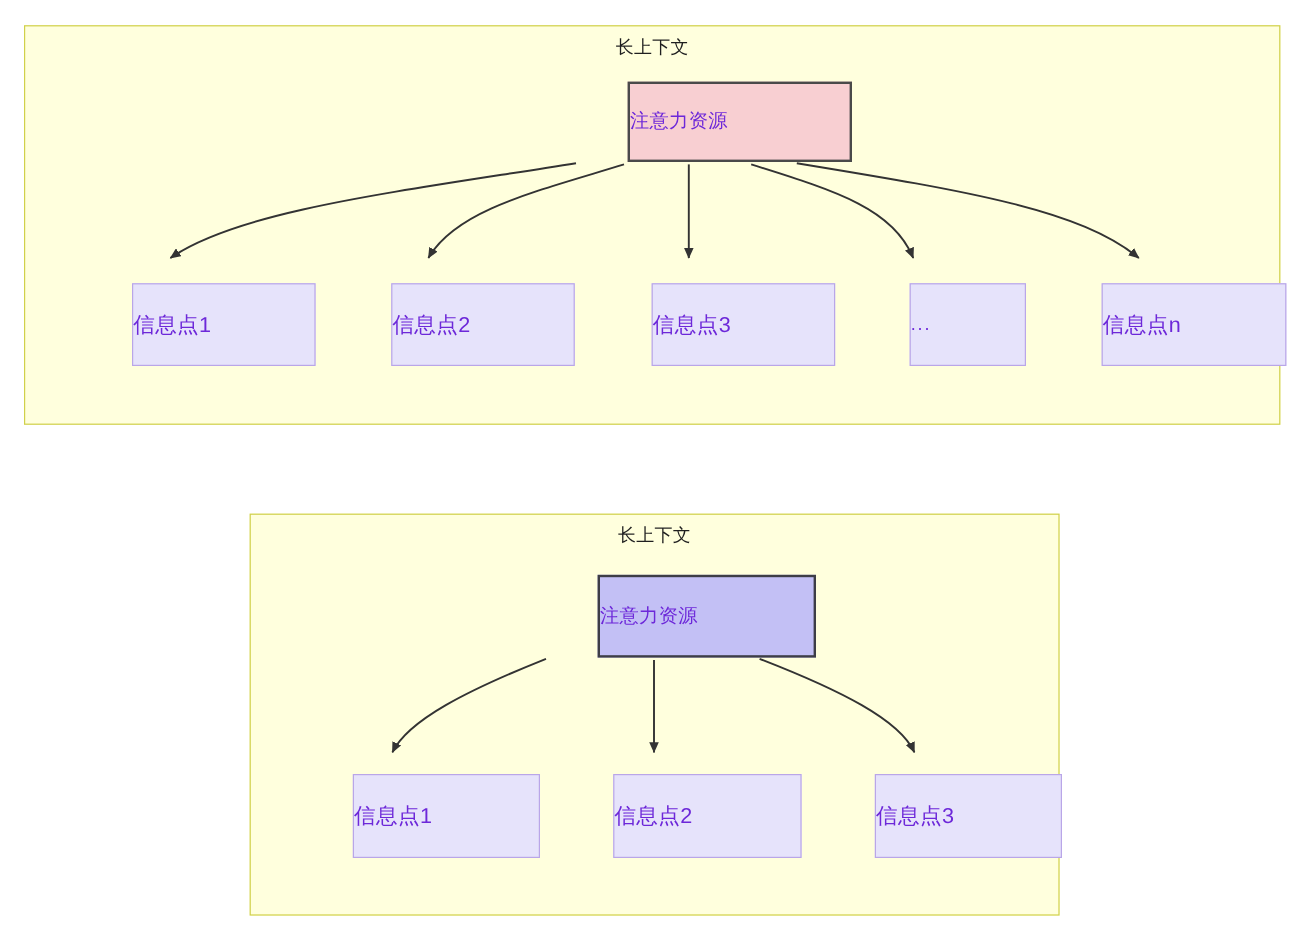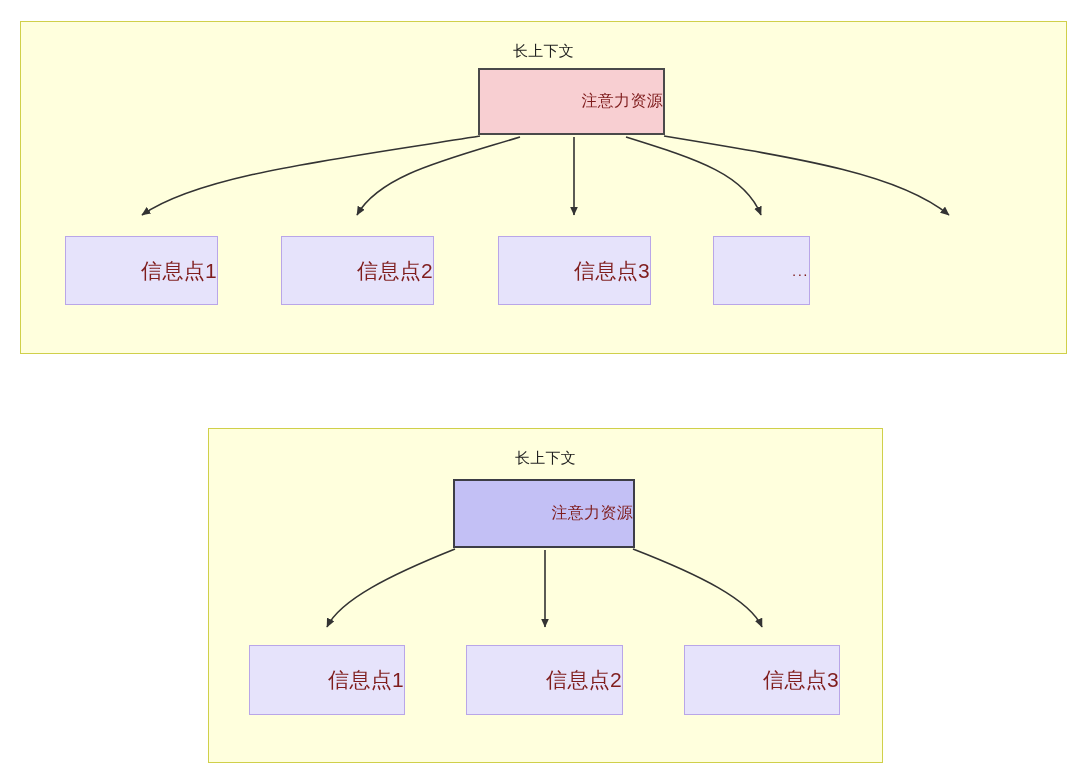--- a/index.html
+++ b/index.html
@@ -21,52 +21,53 @@
     height: 774px;
   }
   .group {
     position: absolute;
     box-sizing: border-box;
     background: #ffffdd;
     border: 1.6px solid #d0d04a;
   }
   .group-title {
     position: absolute;
-    top: 19px;
+    top: 8px;
     left: 0;
     width: 100%;
     text-align: center;
     font-size: 15px;
     color: #1f1f1f;
     line-height: 20px;
     letter-spacing: 0.2px;
   }
   .node {
     position: absolute;
     box-sizing: border-box;
     display: flex;
     align-items: center;
-    justify-content: flex-end;
+    justify-content: flex-start;
     font-size: 16px;
-    color: #7f1d1d;
+    color: #6d28d9;
     letter-spacing: 0.3px;
     z-index: 3;
+    margin-left: 45px;
   }
   .node-root-long {
     background: #f8cfd2;
     border: 2.2px solid #4a4a4a;
   }
   .node-root-short {
     background: #c3c0f5;
     border: 2.2px solid #3d3d46;
   }
   .node-leaf {
     background: #e6e3fb;
     border: 1.7px solid #b9a6e8;
-    font-size: 21px;
+    font-size: 18px;
   }
   .node-leaf.ellipsis {
     font-size: 15px;
     letter-spacing: 1.5px;
   }
   #edges {
     position: absolute;
     left: 0; top: 0;
     width: 1080px;
     height: 774px;
@@ -112,20 +113,23 @@
   </div>
   <div class="node node-leaf" id="g0-leaf-1" style="left: 281px; top: 236px; width: 153px; height: 69px; background: rgb(230, 227, 251); border-color: rgb(185, 166, 232);">
     <span>信息点2</span>
   </div>
   <div class="node node-leaf" id="g0-leaf-2" style="left: 498px; top: 236px; width: 153px; height: 69px; background: rgb(230, 227, 251); border-color: rgb(185, 166, 232);">
     <span>信息点3</span>
   </div>
   <div class="node node-leaf ellipsis" id="g0-leaf-3" style="left: 713px; top: 236px; width: 97px; height: 69px; background: rgb(230, 227, 251); border-color: rgb(185, 166, 232);">
     <span>...</span>
   </div>
+  <div class="node node-leaf" id="g0-leaf-4" style="left: 873px; top: 236px; width: 154px; height: 69px; background: rgb(230, 227, 251); border-color: rgb(185, 166, 232);">
+    <span>信息点n</span>
+  </div>
 
   <div class="group" id="group-1" style="left: 208px; top: 428px; width: 675px; height: 335px; background: rgb(255, 255, 221); border-color: rgb(208, 208, 74);">
     <div class="group-title">长上下文</div>
   </div>
   <div class="node node-root-short" id="root-1" style="left: 453px; top: 479px; width: 182px; height: 69px; background: rgb(195, 192, 245); border-color: rgb(61, 61, 70);">
     <span>注意力资源</span>
   </div>
   <div class="node node-leaf" id="g1-leaf-0" style="left: 249px; top: 645px; width: 156px; height: 70px; background: rgb(230, 227, 251); border-color: rgb(185, 166, 232);">
     <span>信息点1</span>
   </div>

